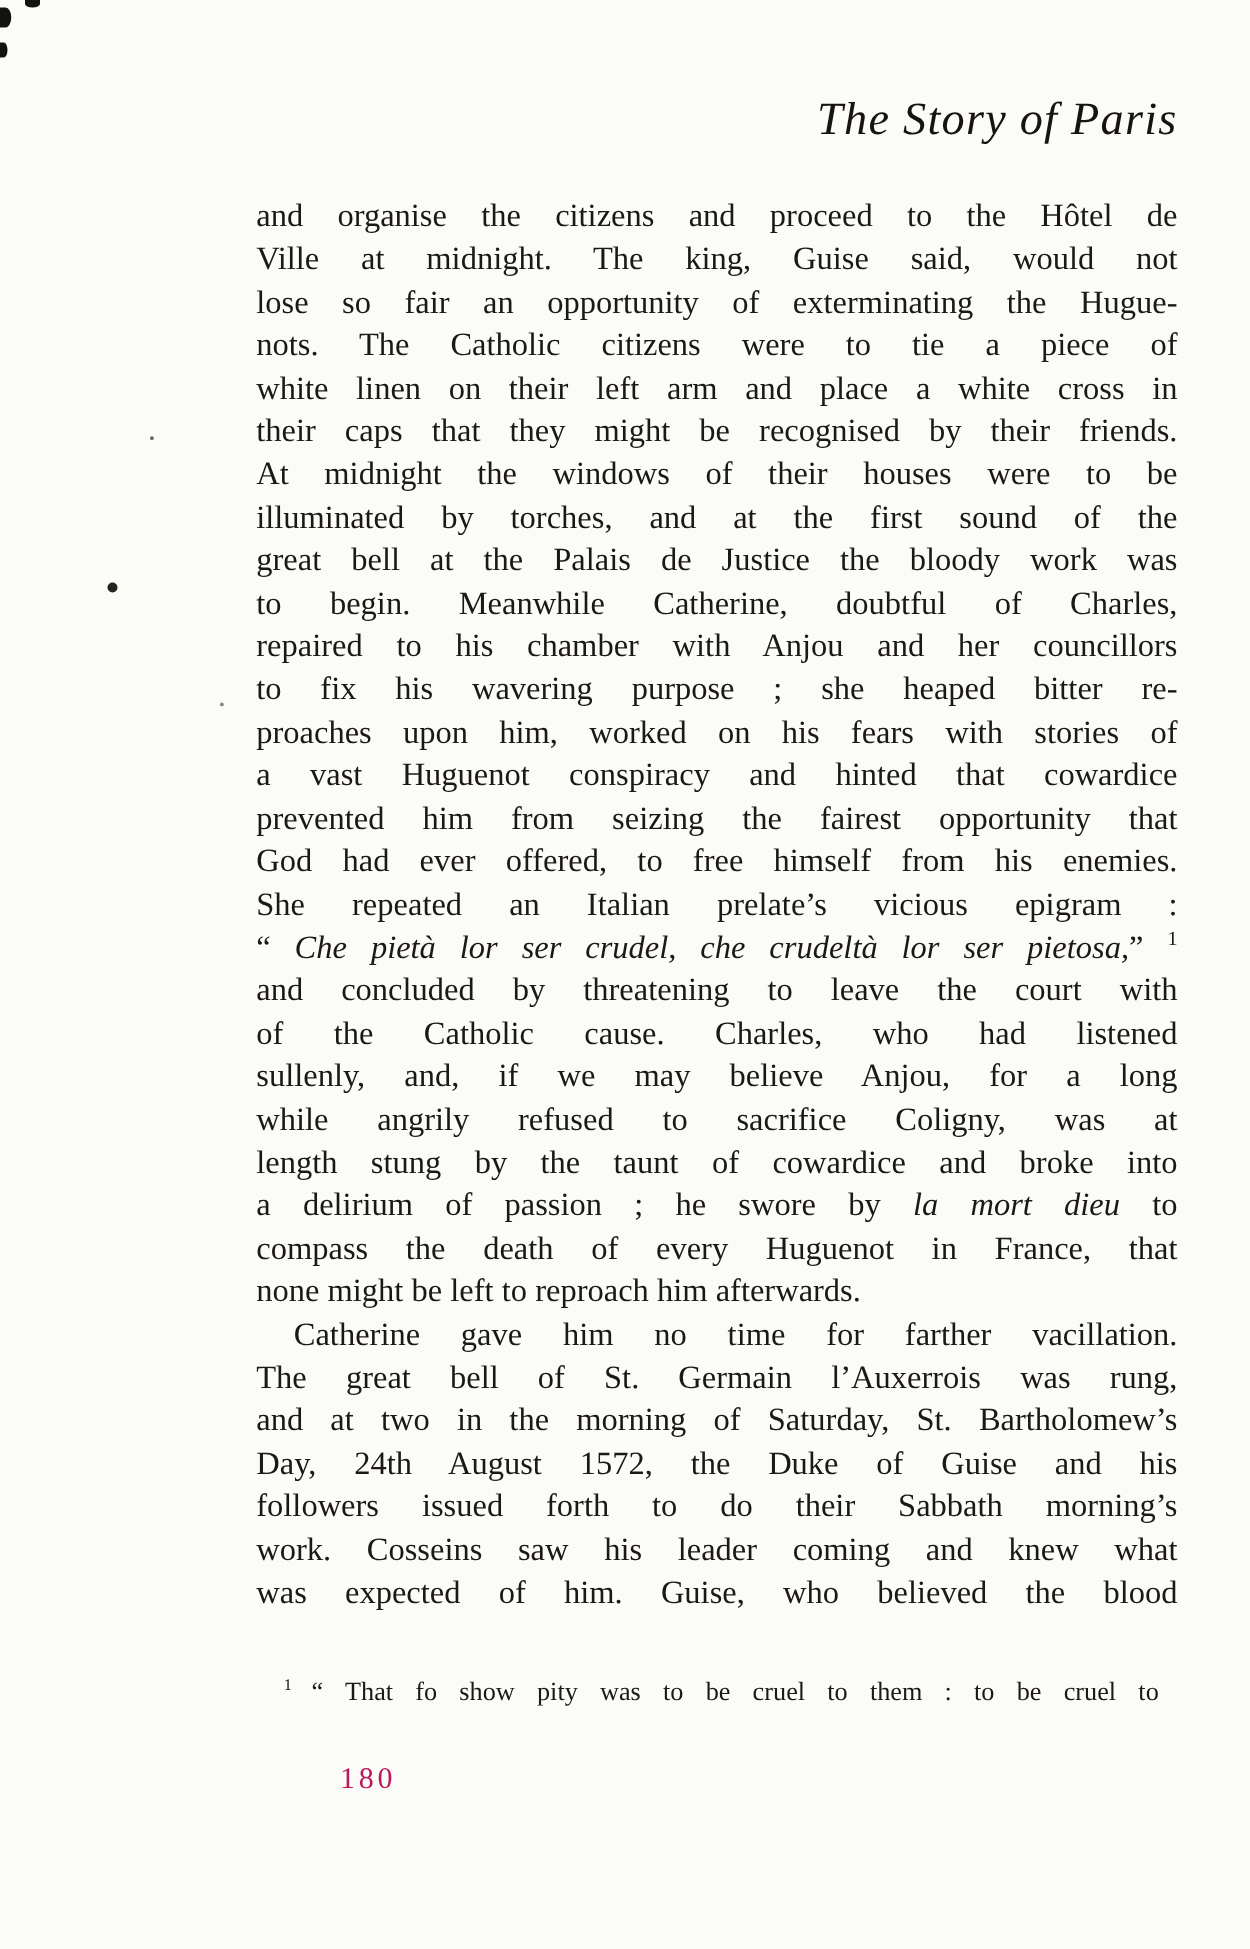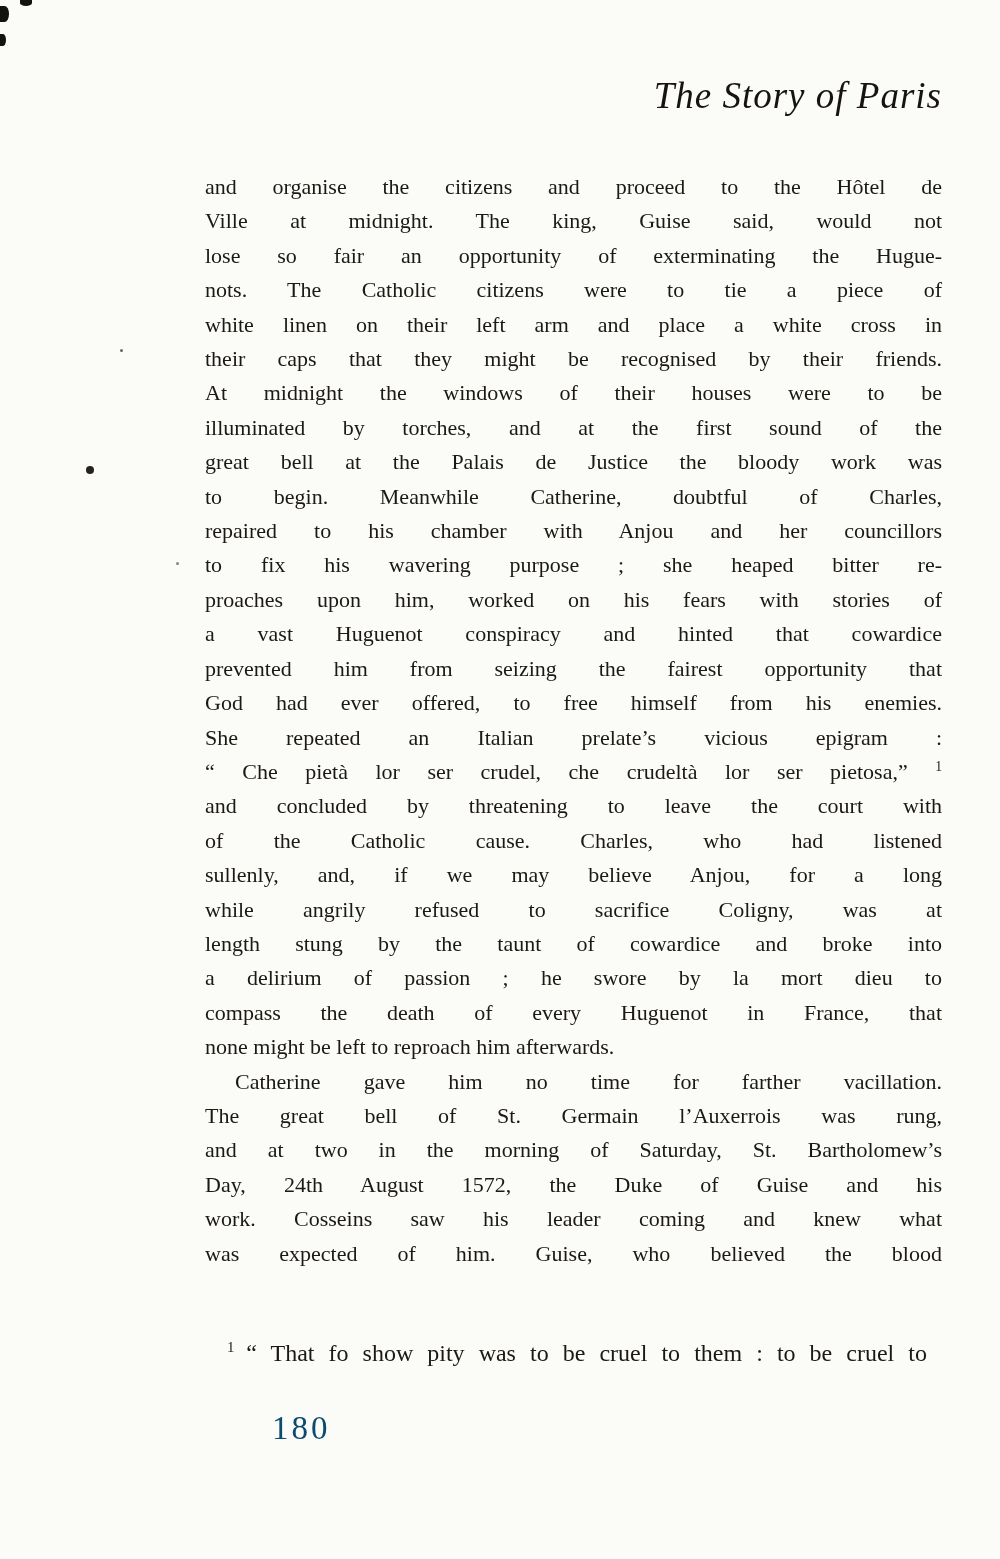--- a/index.html
+++ b/index.html
@@ -26,62 +26,63 @@
     font-style: italic;
     font-size: 37px;
     letter-spacing: 1px;
     color: #171310;
     white-space: nowrap;
     margin-left: 21px;
   }
   .body-text {
     position: absolute;
     left: 205px;
-    top: 170px;
+    top: 156px;
     width: 737px;
-    font-size: 22px;
+    font-size: 26px;
     line-height: 34.4px;
   }
   .line {
     text-align: justify;
     text-align-last: justify;
     white-space: normal;
   }
   .line.last {
     text-align-last: left;
   }
   .line.indent {
     text-indent: 30px;
   }
   .it {
+    font-style: italic;
     margin-top: 20px;
   }
   .sup {
     vertical-align: super;
     font-size: 0.62em;
     line-height: 0;
   }
   .footnote {
     position: absolute;
     left: 205px;
     top: 1338px;
     width: 722px;
-    font-size: 24px;
+    font-size: 21px;
     line-height: 31px;
   }
   .footnote .line.indent {
     text-indent: 22px;
   }
   .page-number {
     position: absolute;
     left: 272px;
     top: 1410px;
-    font-size: 33px;
+    font-size: 24px;
     letter-spacing: 3px;
-    color: #0c4a6e;
+    color: #be185d;
   }
   
   .speck {
     position: absolute;
     background: #141210;
   }
   .speck.s1 { left: 0; top: 6px; width: 9px; height: 16px; border-radius: 0 60% 60% 0; }
   .speck.s2 { left: 0; top: 34px; width: 6px; height: 12px; border-radius: 0 60% 60% 0; }
   .speck.s3 { left: 20px; top: 0; width: 12px; height: 6px; border-radius: 0 0 60% 60%; }
   .speck.s4 { left: 86px; top: 466px; width: 8px; height: 8px; border-radius: 50%; background: #26221c; }
@@ -119,20 +120,21 @@
       <div class="line"><span>sullenly, and, if we may believe Anjou, for a long</span></div>
       <div class="line"><span>while angrily refused to sacrifice Coligny, was at</span></div>
       <div class="line"><span>length stung by the taunt of cowardice and broke into</span></div>
       <div class="line"><span>a delirium of passion ; he swore by </span><span class="it">la mort dieu</span><span> to</span></div>
       <div class="line"><span>compass the death of every Huguenot in France, that</span></div>
       <div class="line last"><span>none might be left to reproach him afterwards.</span></div>
       <div class="line indent"><span>Catherine gave him no time for farther vacillation.</span></div>
       <div class="line"><span>The great bell of St. Germain l’Auxerrois was rung,</span></div>
       <div class="line"><span>and at two in the morning of Saturday, St. Bartholomew’s</span></div>
       <div class="line"><span>Day, 24th August 1572, the Duke of Guise and his</span></div>
+      <div class="line"><span>followers issued forth to do their Sabbath morning’s</span></div>
       <div class="line"><span>work. Cosseins saw his leader coming and knew what</span></div>
       <div class="line"><span>was expected of him. Guise, who believed the blood</span></div>
     </div>
 
   <div class="footnote" id="footnote">
       <div class="line indent"><span class="sup">1 </span><span>“ That fo show pity was to be cruel to them : to be cruel to</span></div>
     </div>
 
   <div class="page-number">180</div>
 

